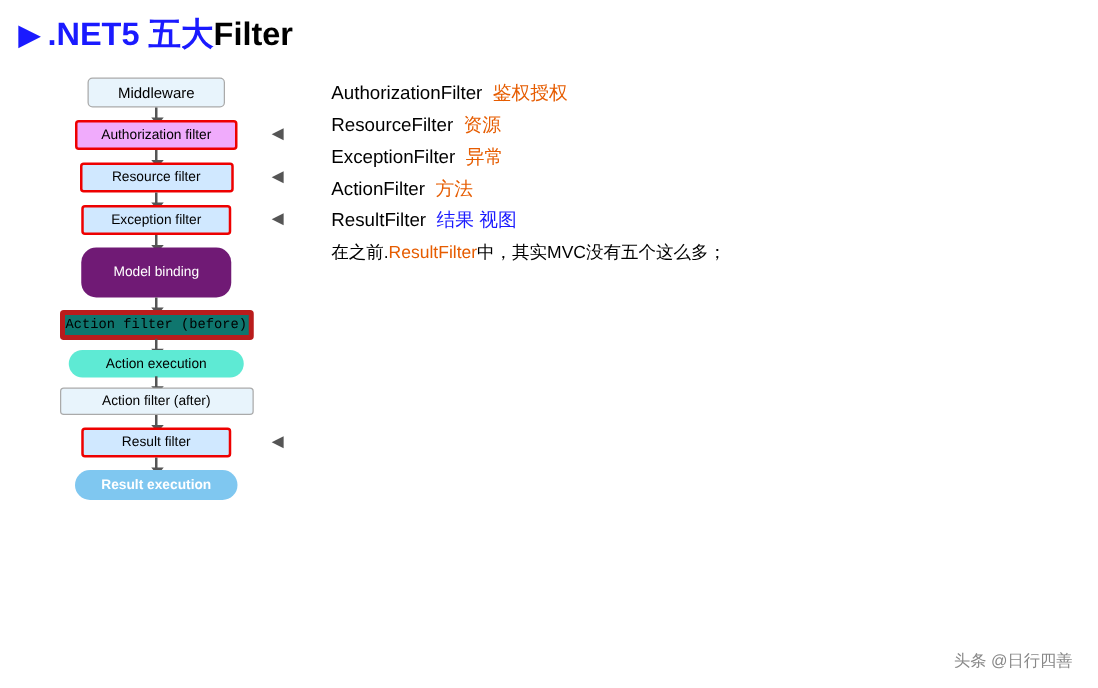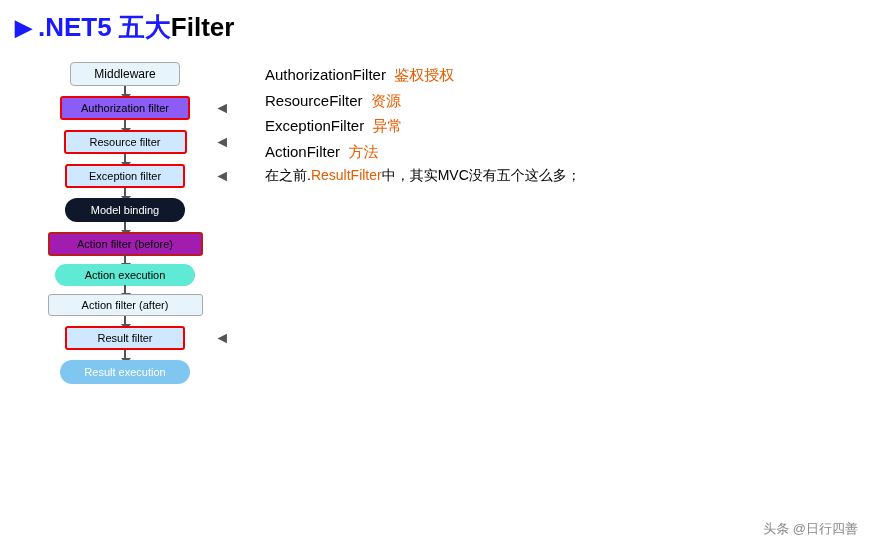--- a/index.html
+++ b/index.html
@@ -71,21 +71,21 @@
     .box-middleware {
       background: #e8f4fc;
       border: 1px solid #aaa;
       border-radius: 4px;
       width: 110px;
       height: 24px;
       font-size: 12px;
     }
 
     .box-auth {
-      background: #8b5cf6;
+      background: #f0abfc;
       border: 2px solid #e00;
       border-radius: 3px;
       width: 130px;
       height: 24px;
       font-size: 11px;
       color: #000;
     }
 
     .box-resource {
       background: #d0e8ff;
@@ -99,36 +99,37 @@
     .box-exception {
       background: #d0e8ff;
       border: 2px solid #e00;
       border-radius: 3px;
       width: 120px;
       height: 24px;
       font-size: 11px;
     }
 
     .box-model {
-      background: #0f172a;
+      background: #701a75;
       border: none;
       border-radius: 12px;
       width: 120px;
-      height: 24px;
+      height: 40px;
       font-size: 11px;
       color: #fff;
     }
 
     .box-action-filter {
-      background: #a21caf;
-      border: 2px solid #b91c1c;
+      background: #0f766e;
+      border: 4px solid #b91c1c;
       border-radius: 3px;
       width: 150px;
       height: 24px;
       font-size: 11px;
+      font-family: Liberation Mono, monospace;
     }
 
     .box-action-exec {
       background: #5eead4;
       border: none;
       border-radius: 12px;
       width: 140px;
       height: 22px;
       font-size: 11px;
       color: #000;
@@ -153,20 +154,21 @@
     }
 
     .box-result-exec {
       background: #7fc7f0;
       border: none;
       border-radius: 12px;
       width: 130px;
       height: 24px;
       font-size: 11px;
       color: #fff;
+      font-weight: bold;
     }
 
     
     .row-with-side-arrow {
       display: flex;
       align-items: center;
       width: 220px;
       justify-content: center;
       position: relative;
     }
@@ -374,20 +376,23 @@
         </div>
         <div class="filter-item">
           <span>ResourceFilter</span>&nbsp;&nbsp;<span class="chinese">资源</span>
         </div>
         <div class="filter-item">
           <span>ExceptionFilter</span>&nbsp;&nbsp;<span class="chinese">异常</span>
         </div>
         <div class="filter-item">
           <span>ActionFilter</span>&nbsp;&nbsp;<span class="chinese">方法</span>
         </div>
+        <div class="filter-item">
+          <span>ResultFilter</span>&nbsp;&nbsp;<span class="chinese blue-cn">结果 视图</span>
+        </div>
 
       </div>
 
       <div class="desc-text">
         <span>在之前.</span><span class="highlight">ResultFilter</span><span>中，其实MVC没有五个这么多；</span>
       </div>
 
     </div>
 
   </div>

